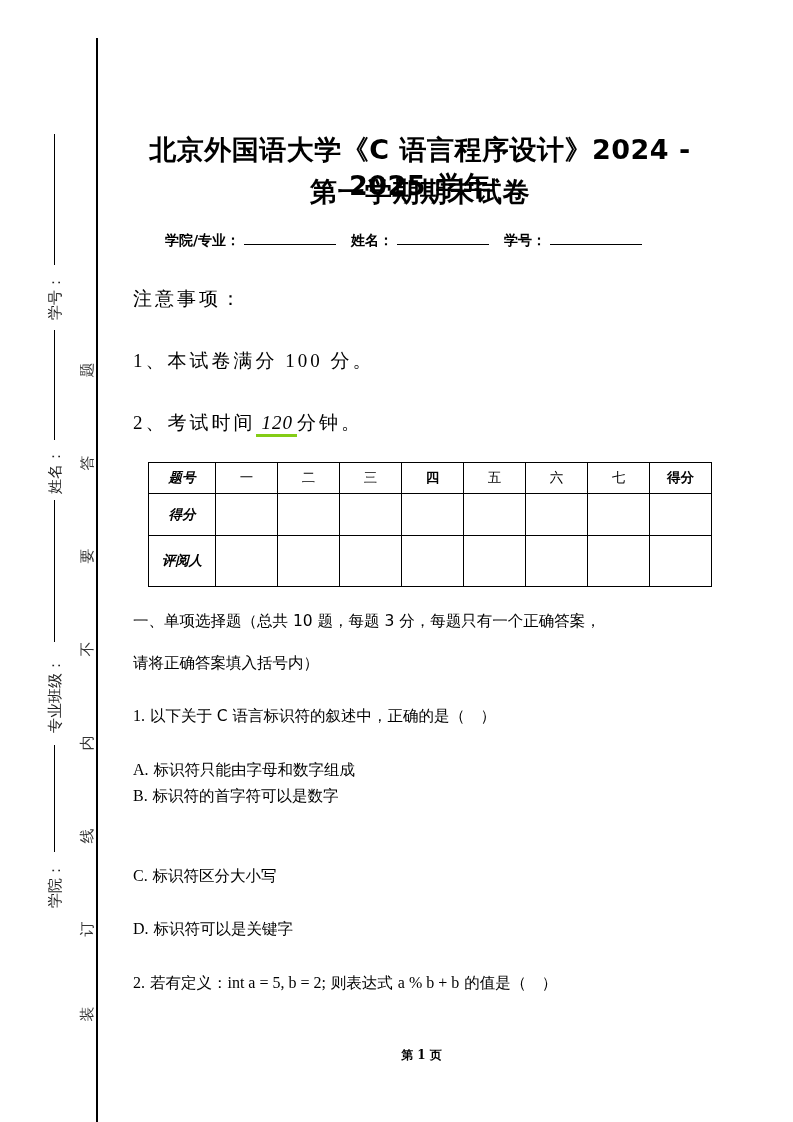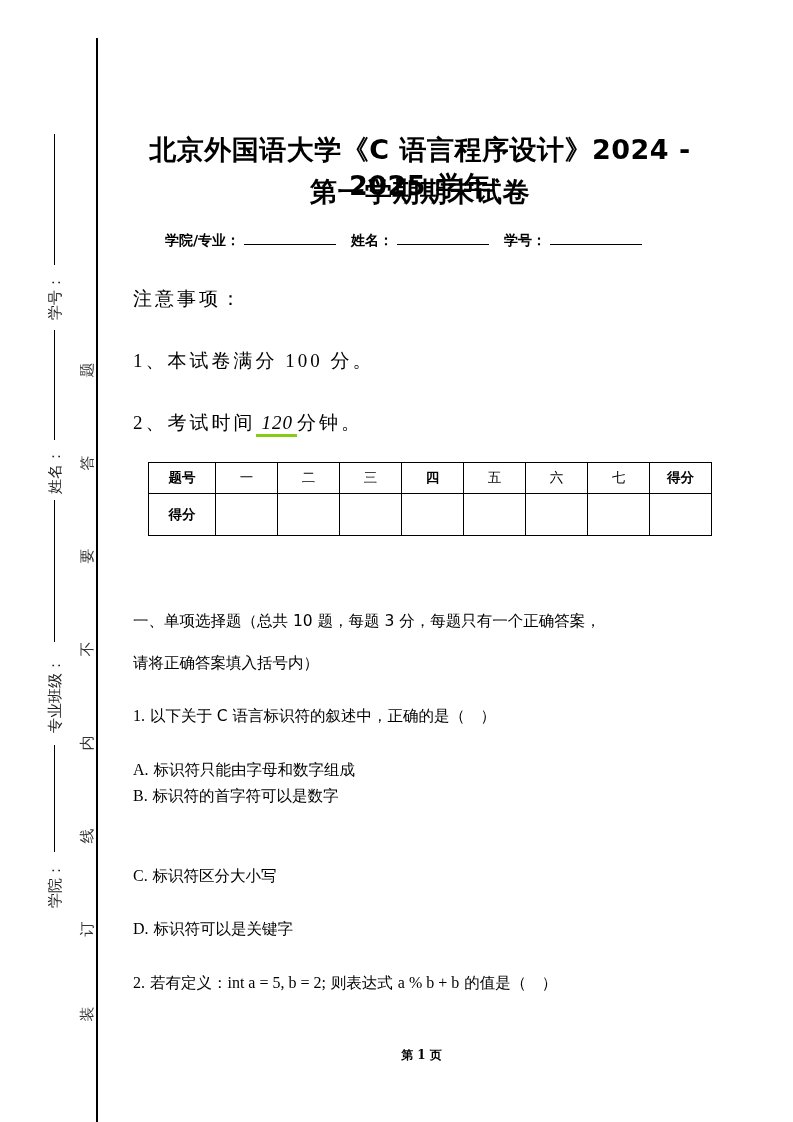--- a/index.html
+++ b/index.html
@@ -19,21 +19,21 @@
     .info-row .blank { display:inline-block; width:92px; border-bottom:1px solid #000; margin:0 10px 0 4px; height:14px; vertical-align:baseline; }
 
     .para { position:absolute; left:133px; font-family:"Liberation Serif","DejaVu Serif",serif; font-size:19px; letter-spacing:3px; white-space:nowrap; }
     .para .ul { display:inline-block; border-bottom:3px solid #84cc16; padding:0 4px 0 6px; letter-spacing:1px;font-style:italic; }
 
     table.score { position:absolute; left:148px; top:462px; border-collapse:collapse; font-family:"DejaVu Sans","Liberation Sans",sans-serif; font-size:13.5px; }
     table.score td { border:1.2px solid #000; text-align:center; padding:0; }
     table.score tr.hdr td { height:30px; }
     table.score tr.r1 td { height:41px; }
     table.score tr.r2 td { height:50px; }
-    table.score td.lbl { width:66px; font-weight:bold; }
+    table.score td.lbl { width:66px; font-weight:bold;font-style:italic; }
     table.score td.col { width:61px; }
     table.score tr.hdr td.bold { font-weight:bold; }
 
     .q { position:absolute; left:133px; font-family:"DejaVu Sans","Liberation Sans",sans-serif; font-size:15.5px; white-space:nowrap; }
     .q .lat { font-family:"Liberation Serif","DejaVu Serif",serif; font-size:16px; }
     .footer { position:absolute; top:1047px; left:0; width:843px; text-align:center; font-family:"DejaVu Serif","Liberation Serif",serif; font-weight:bold; font-size:12px; }
   </style>
 </head>
 <body>
 
@@ -92,20 +92,31 @@
     <td class="lbl">得分</td>
     <td class="col"></td>
     <td class="col"></td>
     <td class="col"></td>
     <td class="col"></td>
     <td class="col"></td>
     <td class="col"></td>
     <td class="col"></td>
     <td class="col"></td>
   </tr>
+  <tr class="r2">
+    <td class="lbl">评阅人</td>
+    <td class="col"></td>
+    <td class="col"></td>
+    <td class="col"></td>
+    <td class="col"></td>
+    <td class="col"></td>
+    <td class="col"></td>
+    <td class="col"></td>
+    <td class="col"></td>
+  </tr>
 </tbody>
   </table>
 
 <div class="q" style="top:611px">一、单项选择题（总共 10 题，每题 3 分，每题只有一个正确答案，</div>
 <div class="q" style="top:653px">请将正确答案填入括号内）</div>
 
 <div class="q" style="top:706px">
   <span class="lat">1.</span>
   <span>以下关于 C 语言标识符的叙述中，正确的是（　）</span>
 </div>

